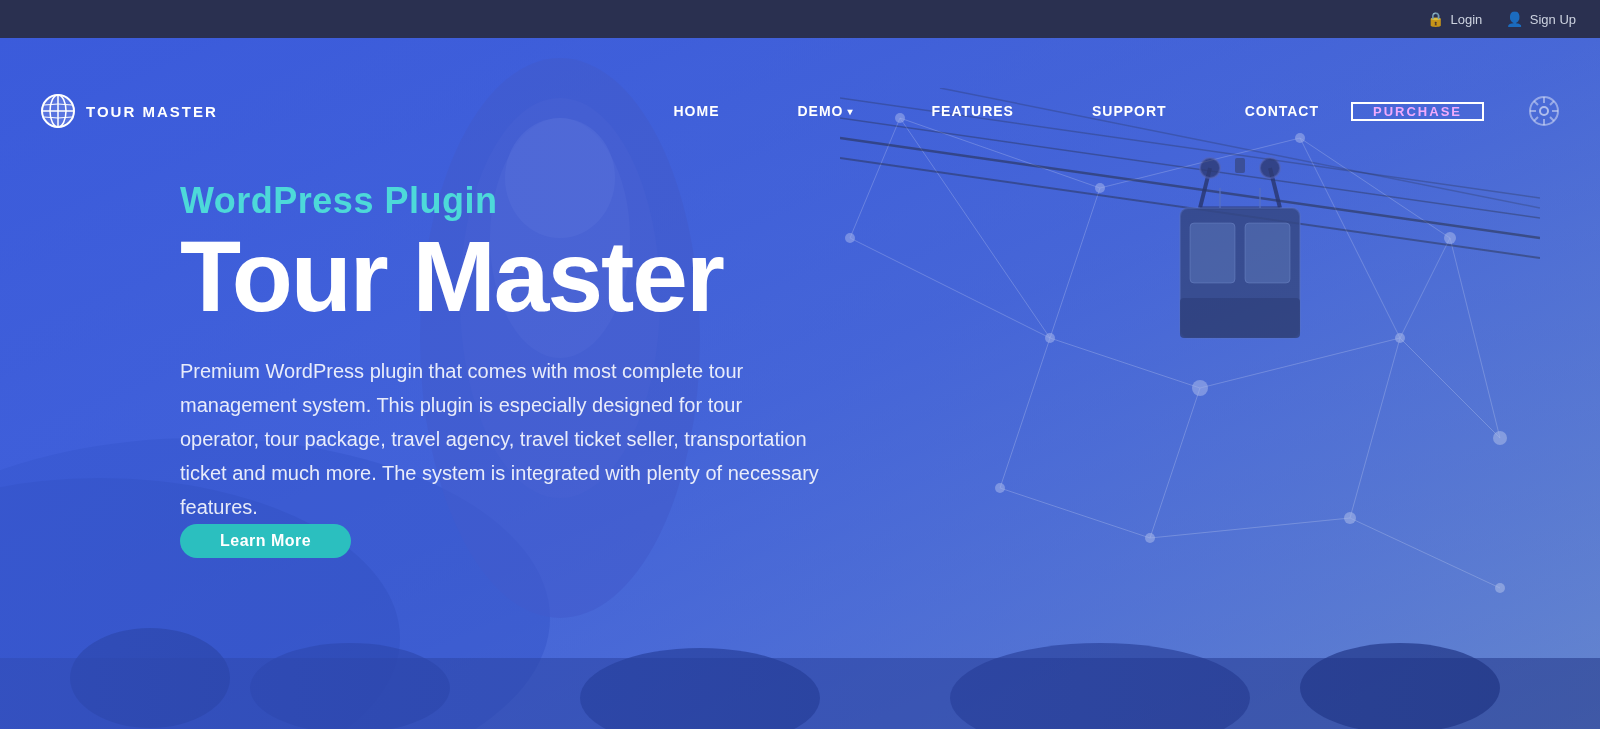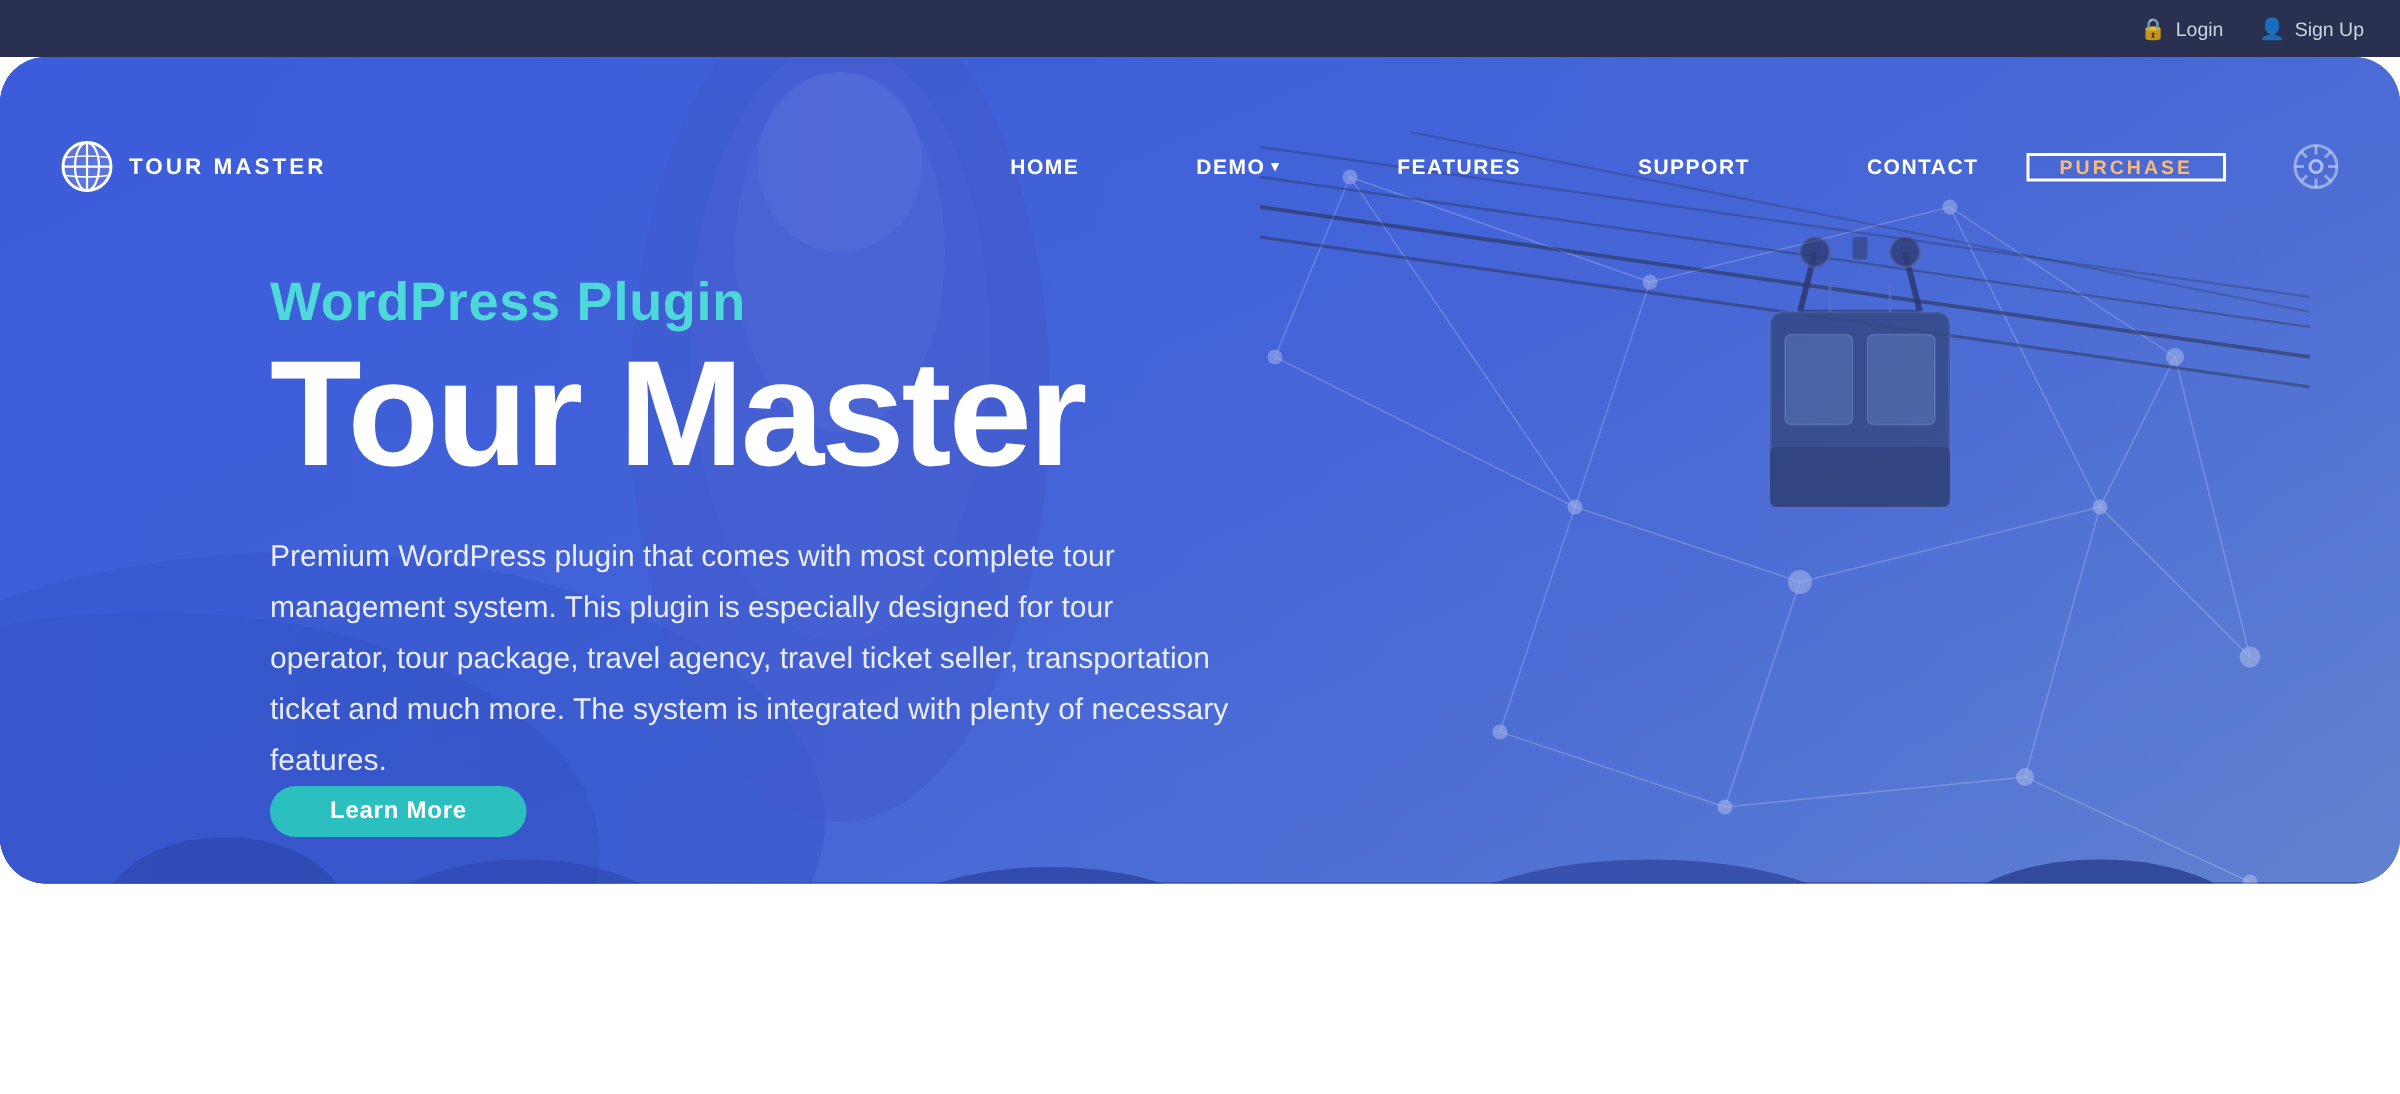--- a/index.html
+++ b/index.html
@@ -71,21 +71,21 @@
       cursor: pointer;
       padding-left: 46px;
     }
     .nav-link.demo {
       display: flex;
       align-items: center;
       gap: 4px;
     }
     .nav-purchase {
       border: 2px solid #fff;
-      color: #fdba74;
+      color: #f0abfc;
       font-size: 13px;
       font-weight: 700;
       letter-spacing: 2px;
       text-transform: uppercase;
       padding: 0 20px;
       text-decoration: none;
       cursor: pointer;
       background: transparent;
     }
     .nav-settings-icon {
@@ -94,24 +94,23 @@
       margin-left: 12px;
       color: #fff;
       opacity: 0.7;
       cursor: pointer;
     }
 
     
     .hero {
       position: relative;
       width: 1600px;
-      height: 551px;
+      height: 691px;
       overflow: hidden;
       background: #3a4fc8;
-      border-radius: 31px;
     }
     .hero-bg {
       position: absolute;
       inset: 0;
       background: linear-gradient(135deg, #3b5bdb 0%, #4c6ef5 30%, #5a7be8 50%, #6b8cff 70%, #8b9fc9 100%);
       opacity: 1;
     }
 
     
     .network-overlay {

